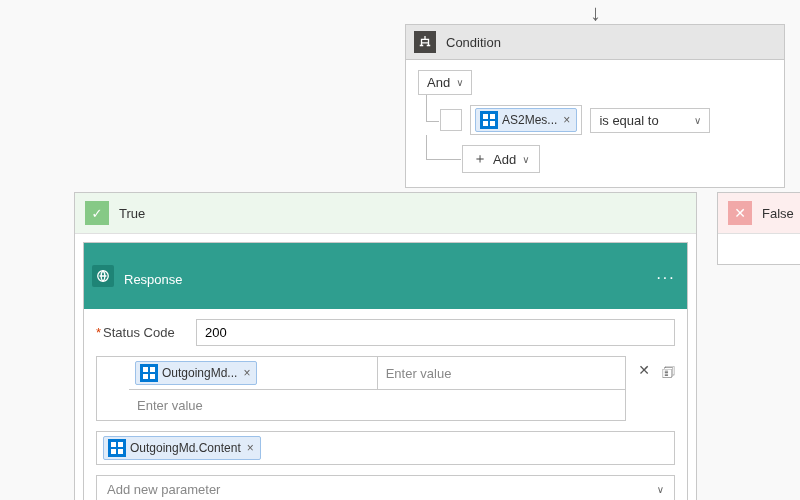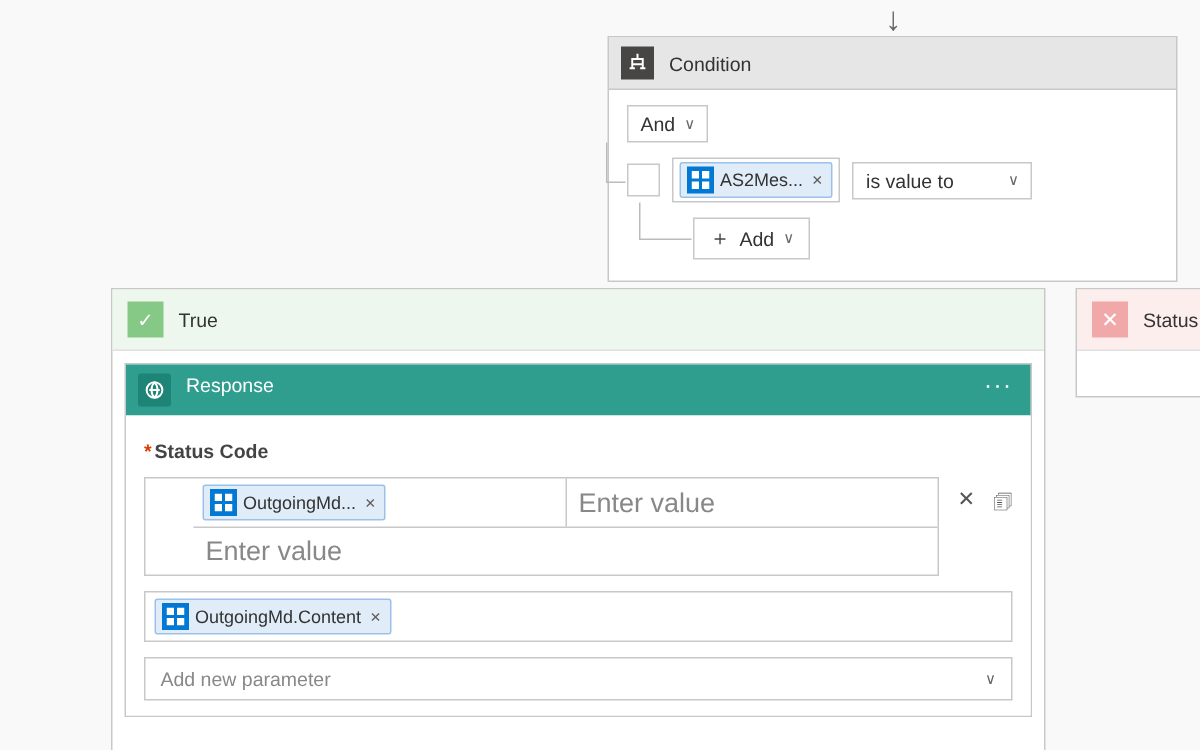--- a/index.html
+++ b/index.html
@@ -53,20 +53,21 @@
     display: inline-flex;
     align-items: center;
     gap: 6px;
     background: #fff;
     font-size: 13px;
     cursor: pointer;
   }
   .chev { font-size: 10px; color: #666; }
   .tree-row {
     position: relative;
+    margin-left: 22px;
     margin-top: 10px;
     display: flex;
     align-items: center;
     gap: 8px;
   }
   .tree-row::before {
     content: "";
     position: absolute;
     left: -14px;
     top: -10px;
@@ -169,22 +170,22 @@
     margin-right: 10px;
   }
   .response-card {
     margin: 8px 8px 10px;
     border: 1px solid #c8c8c8;
   }
   .resp-header {
     background: #2f9e8f;
     color: #fff;
     display: flex;
-    align-items: flex-start;
-    padding: 6px 8px;
+    align-items: flex-end;
+    padding: 22px 8px;
   }
   .resp-icon {
     width: 22px; height: 22px;
     background: #1e8476;
     display: inline-flex;
     align-items: center;
     justify-content: center;
     margin-right: 10px;
     border-radius: 2px;
   }
@@ -201,21 +202,20 @@
   .field-row {
     display: flex;
     margin-bottom: 10px;
     align-items: flex-start;
   }
   .field-label {
     width: 100px;
     padding-top: 6px;
     font-size: 13px;
     color: #444;
-    font-weight: bold;
   }
   .req { color: #d83b01; margin-right: 2px; }
   .field-input-wrap { flex: 1; }
   .text-input {
     width: 100%;
     border: 1px solid #c8c8c8;
     padding: 5px 8px;
     font-size: 13px;
     font-family: inherit;
   }
@@ -235,21 +235,21 @@
     padding: 4px 6px;
     border-right: 1px solid #c8c8c8;
     min-height: 30px;
     display: flex;
     align-items: center;
   }
   .h-cell:last-child { border-right: none; }
   .h-cell input {
     border: none;
     width: 100%;
-    font-size: 18px;
+    font-size: 13px;
     font-family: inherit;
     outline: none;
     color: #666;
   }
   .h-cell input::placeholder { color: #888; }
   .remove-x {
     font-size: 14px;
     color: #555;
     cursor: pointer;
     padding: 6px 4px;
@@ -337,21 +337,21 @@
                 <rect x="7" y="0" width="5" height="5"></rect>
                 <rect x="0" y="7" width="5" height="5"></rect>
                 <rect x="7" y="7" width="5" height="5"></rect>
               </svg>
           </span>
           <span>AS2Mes...</span>
           <span class="token-x">×</span>
         </span>
       </div>
       <div class="operator-select">
-        <span>is value to</span>
+        <span>is equal to</span>
         <span class="chev">∨</span>
       </div>
     </div>
     <div class="add-row">
       <div class="add-btn">
         <span class="plus">＋</span>
         <span>Add</span>
         <span class="chev">∨</span>
       </div>
     </div>
@@ -373,20 +373,23 @@
           </svg>
       </span>
       <span>Response</span>
       <span class="resp-ellipsis">···</span>
     </div>
     <div class="resp-body">
 
       <div class="field-row">
         <div class="field-label">
           <span class="req">*</span><span>Status Code</span>
+        </div>
+        <div class="field-input-wrap">
+          <input class="text-input" type="text" value="200" style="">
         </div>
       </div>
 
       <div class="field-row">
         <div class="field-input-wrap">
           <div class="headers-table">
             <div class="headers-grid">
               <div class="h-row">
                 <div class="h-cell">
                   <span class="token">
@@ -449,16 +452,16 @@
 
   <div class="add-action">
     
     
   </div>
 </div>
 
 <div class="false-card">
   <div class="branch-header false-header">
     <span class="x-badge">✕</span>
-    <span>Status</span>
+    <span>False</span>
   </div>
   <div style="height:30px"></div>
 </div>
 
 </body></html>

